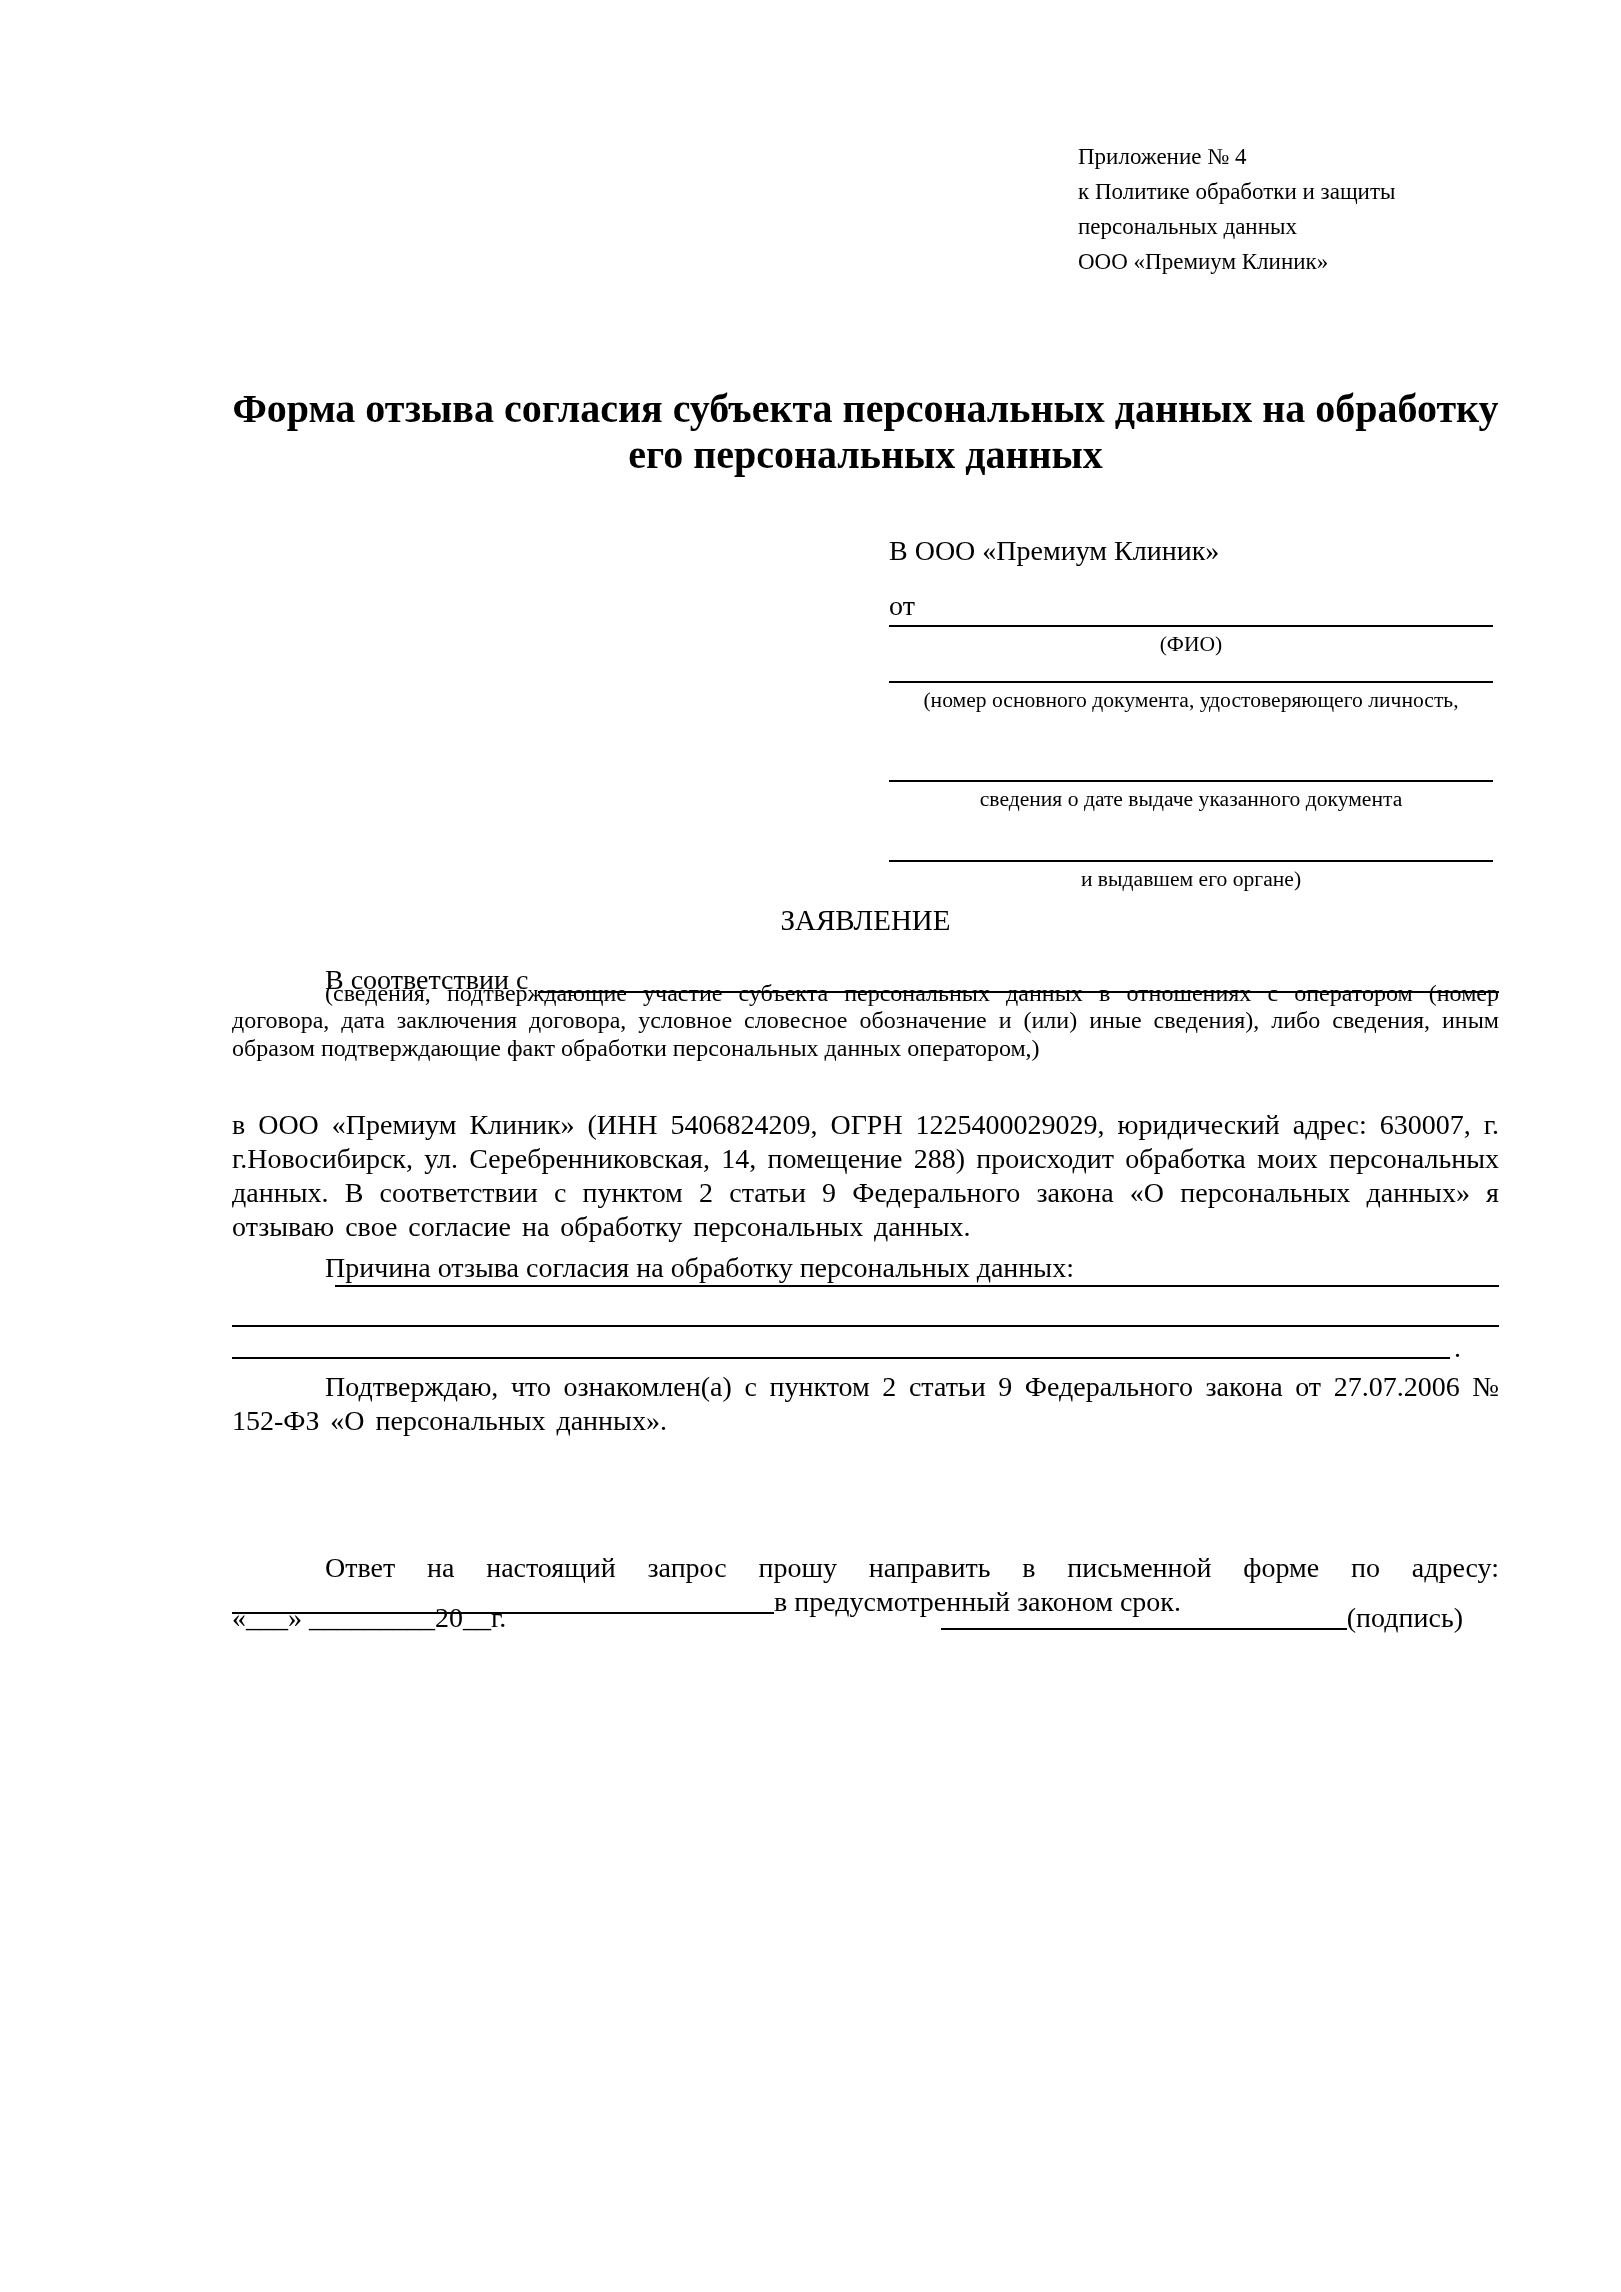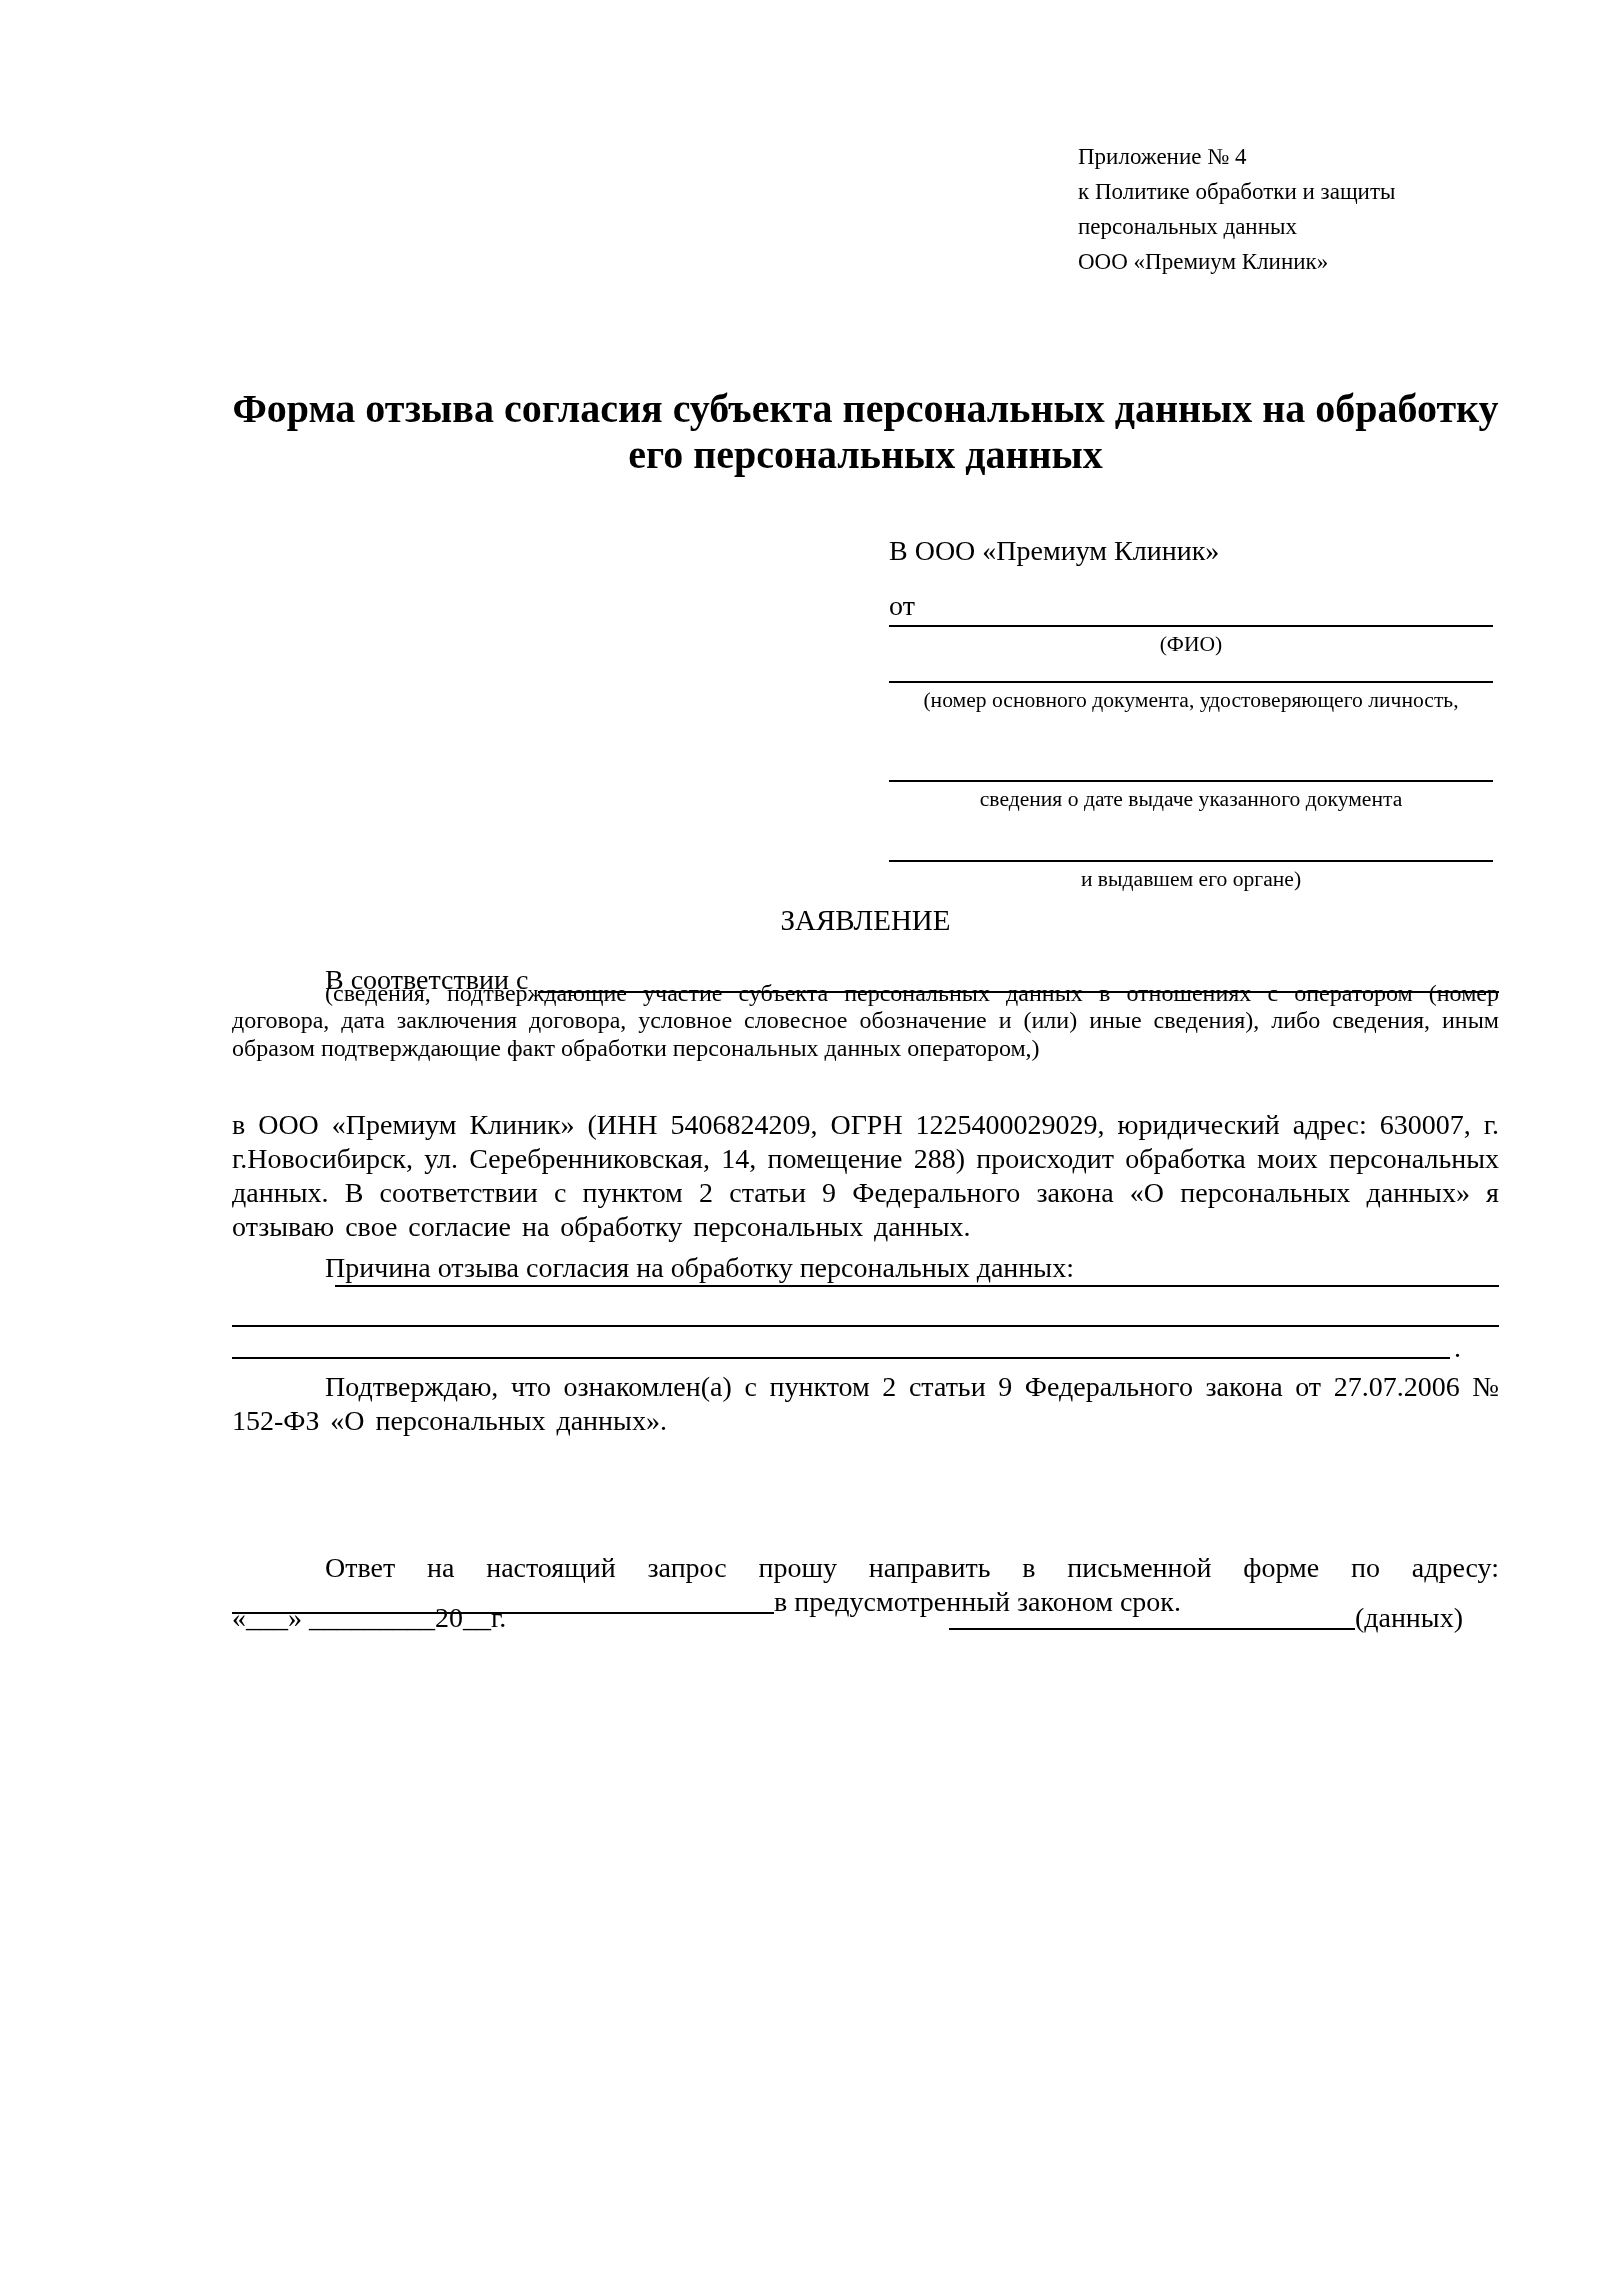--- a/index.html
+++ b/index.html
@@ -133,18 +133,18 @@
     <div class="reply-line2">
       <span class="fill-fixed"></span>
       <span>в предусмотренный законом срок.</span>
     </div>
   </div>
 
   <div class="abs footer-row">
     <span class="date">«___» _________20__г.</span>
     <span class="sig-group">
       <span class="sig-line"></span>
-      <span>(данных)</span>
+      <span>(подпись)</span>
     </span>
   </div>
 
 </div>
 
 
 </body></html>

